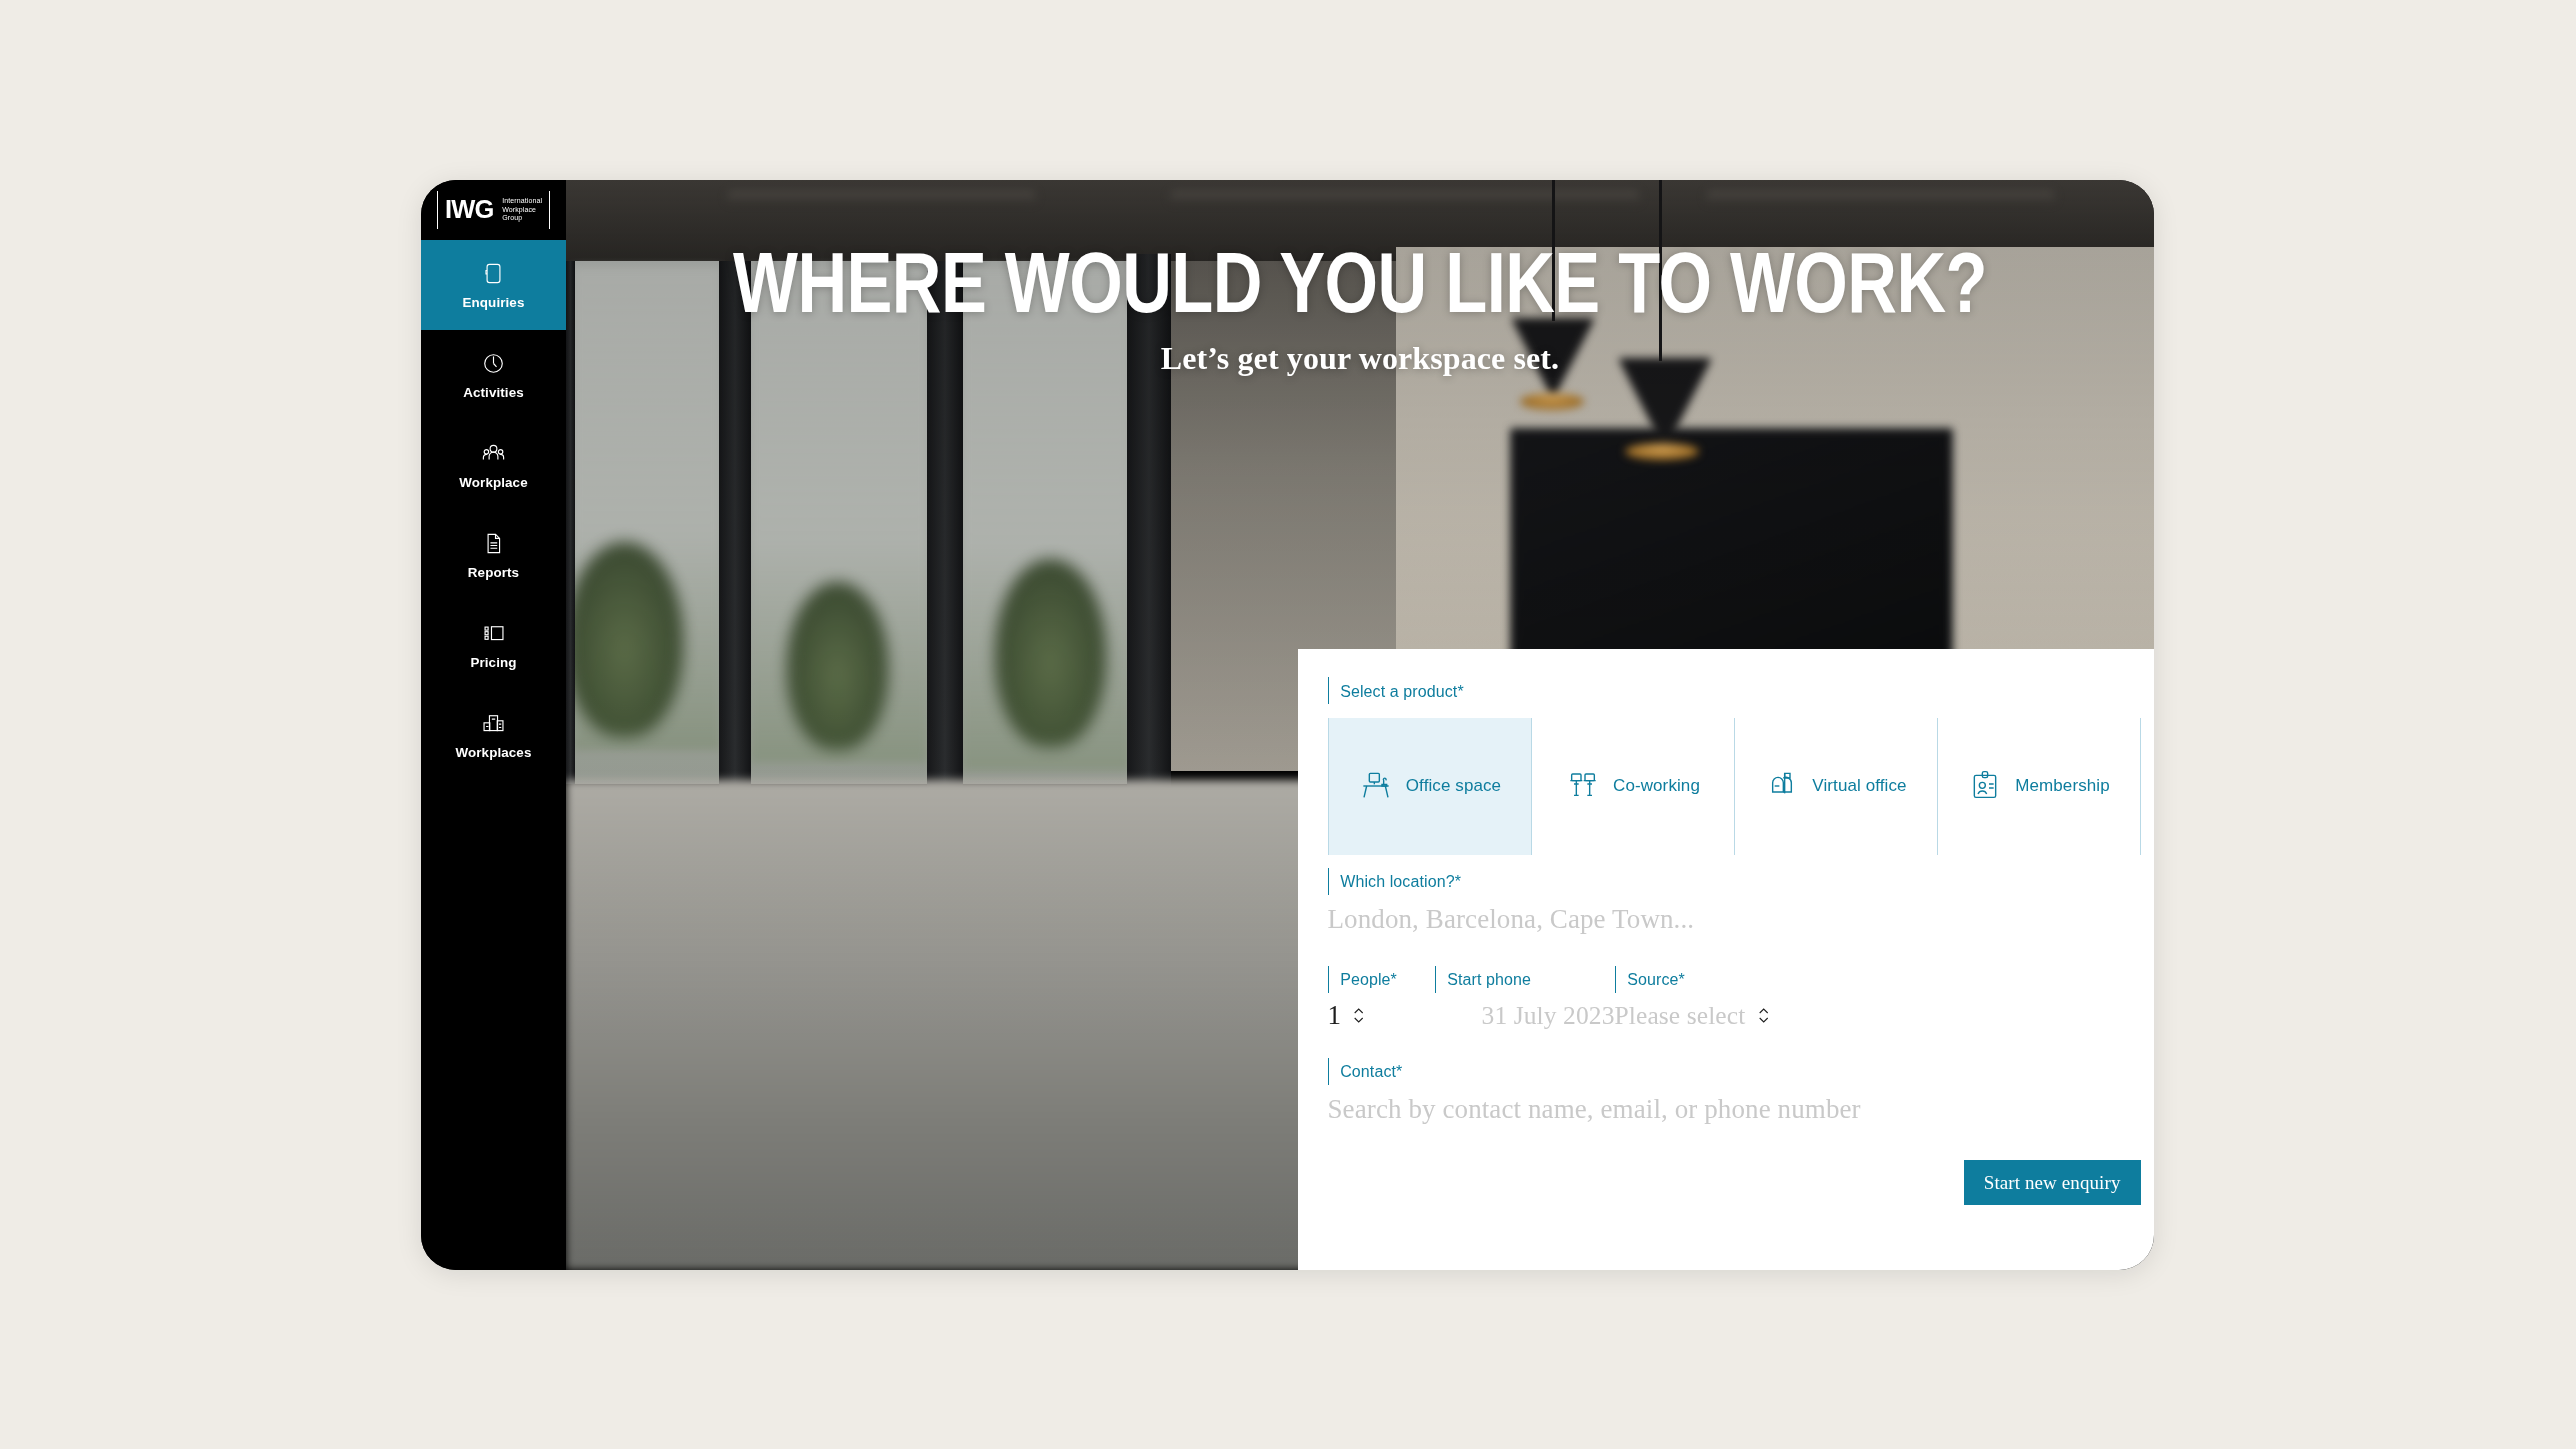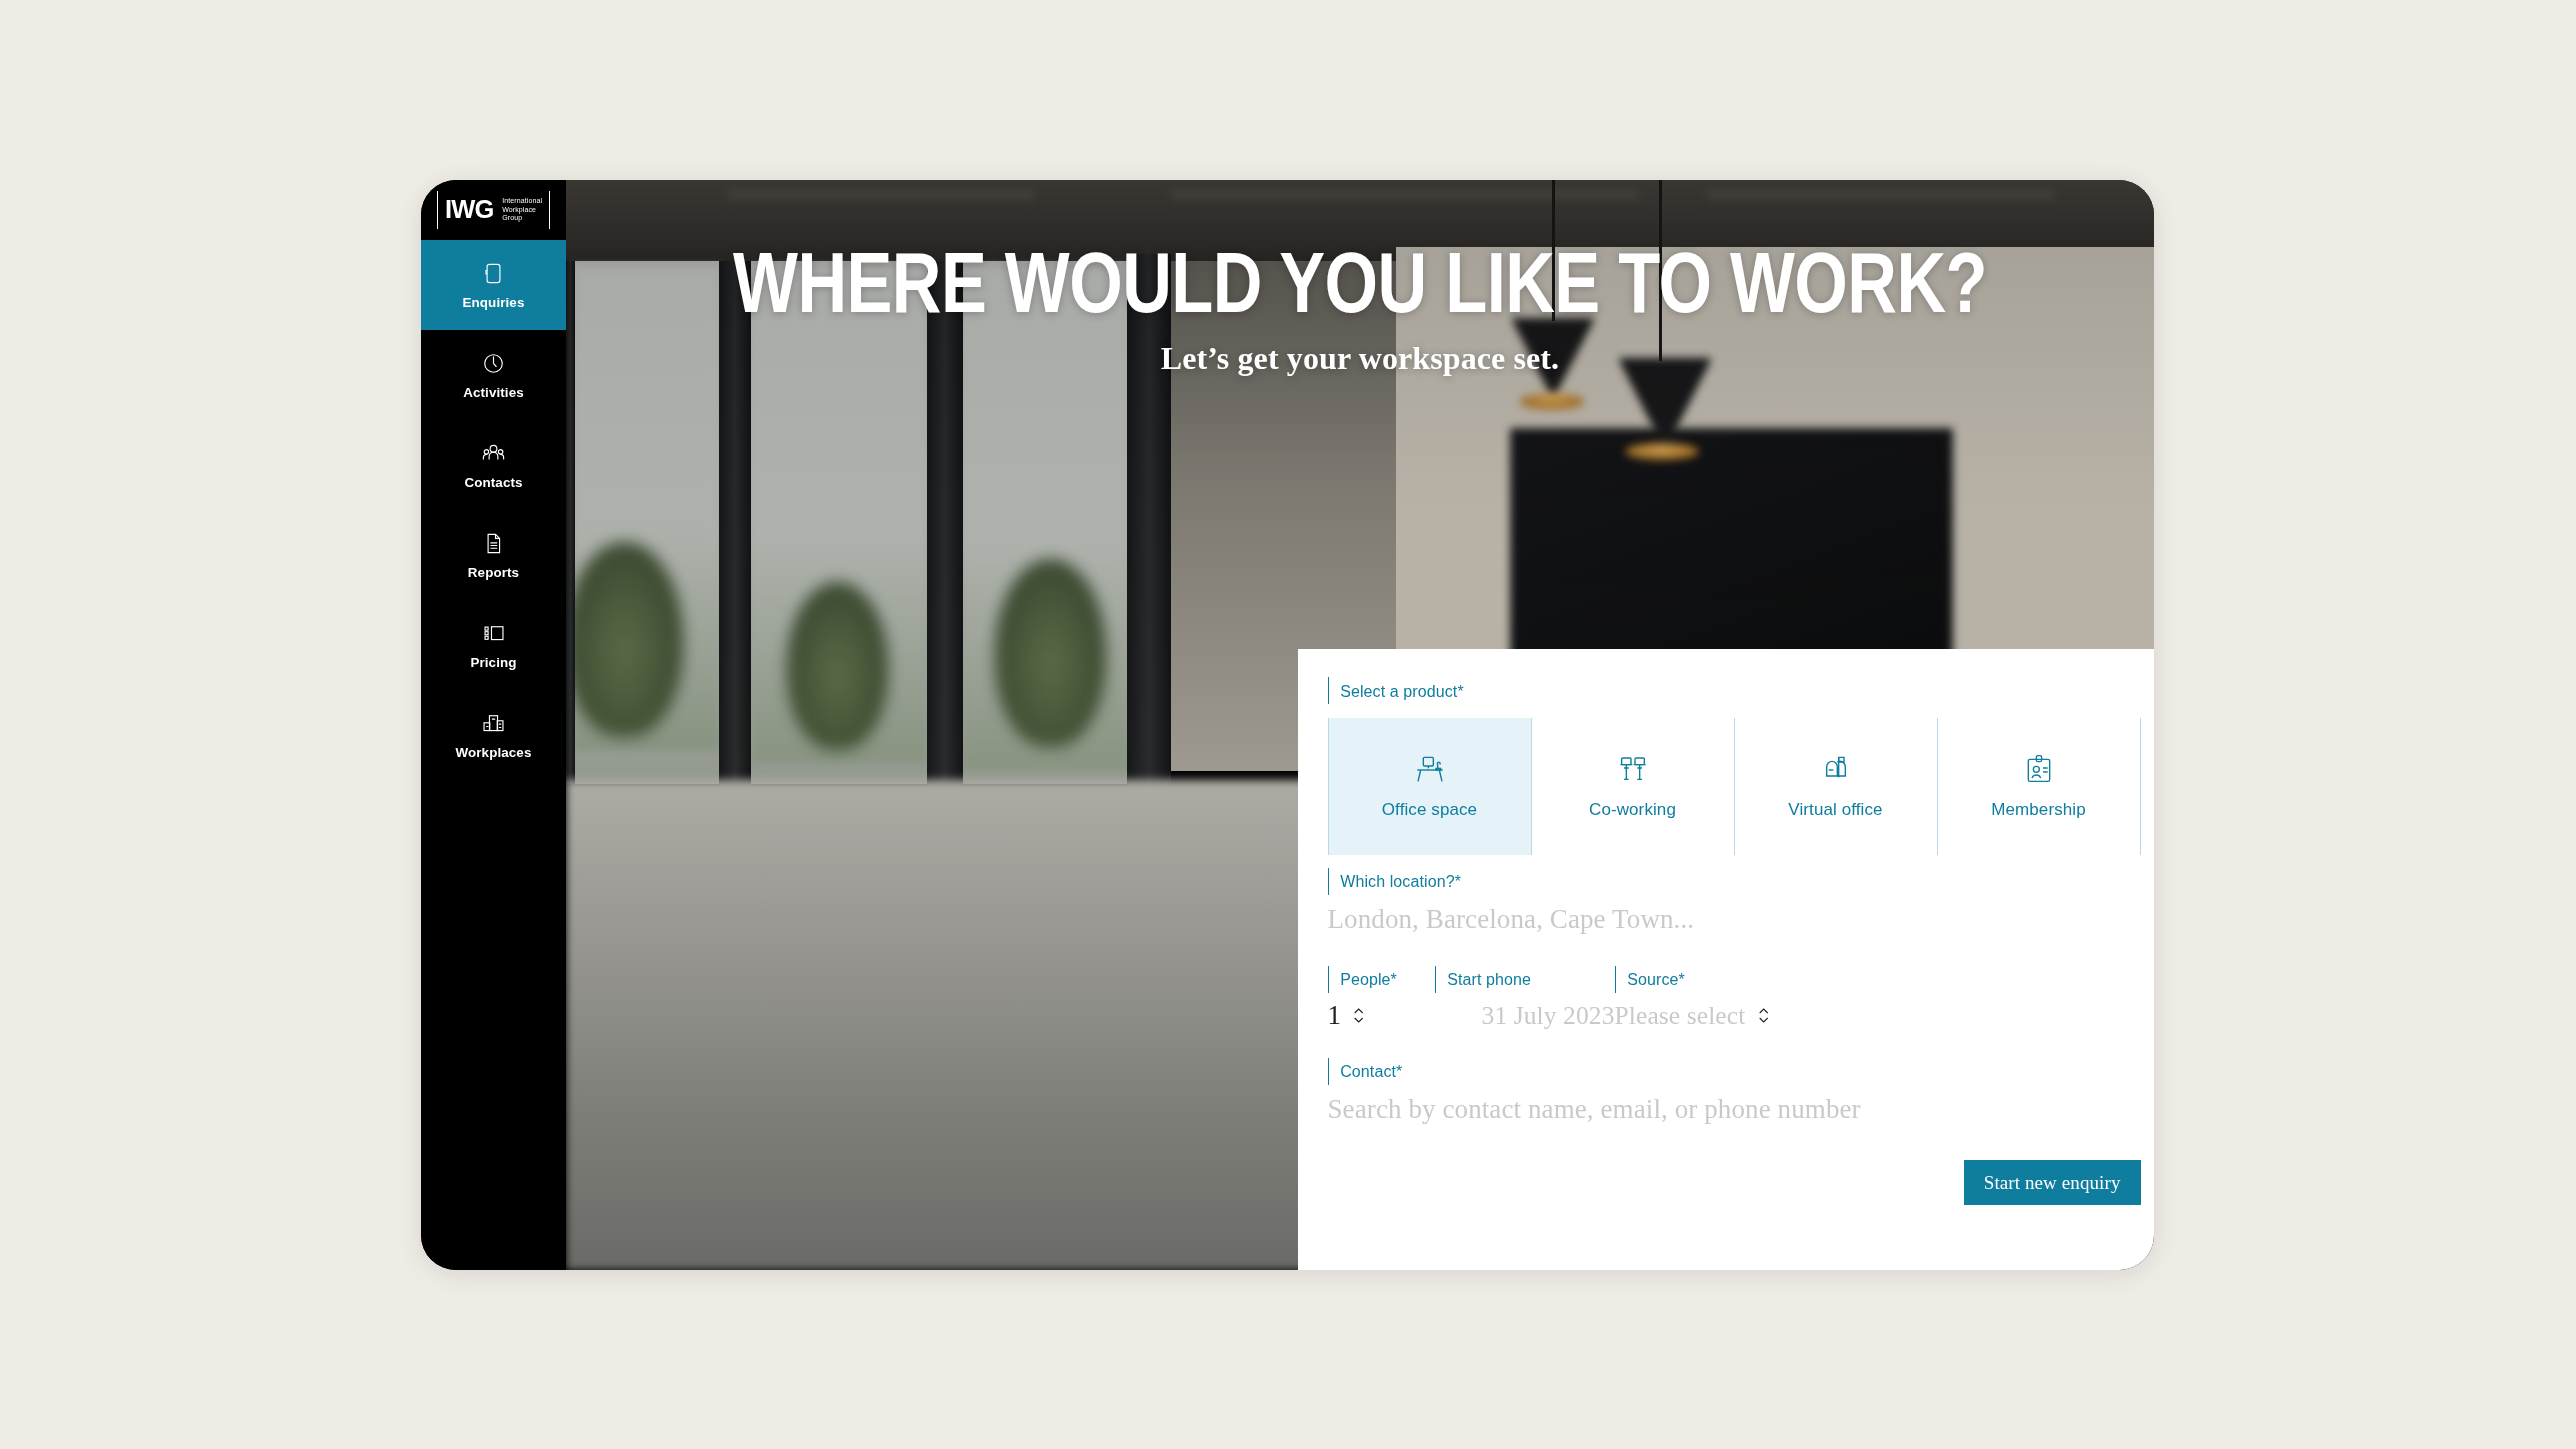--- a/index.html
+++ b/index.html
@@ -237,21 +237,21 @@
   }
 
   
   #product-row {
     display: flex;
     margin-top: 14.8px;
     height: 137px;
   }
   .product-tile {
     flex: 1 1 0;
-    display: flex; flex-direction: column;
+    display: flex; flex-direction: row;
     align-items: center; justify-content: center;
     gap: 12px;
     border-right: 1.3px solid #b9d9e6;
     cursor: pointer;
   }
   .product-tile:first-child { border-left: 1.3px solid #b9d9e6; }
   .product-tile.selected { background: #e5f2f8; }
   .product-icon { width: 36px; height: 36px; }
   .product-icon svg { width: 100%; height: 100%; display: block; }
   .product-label {
@@ -361,21 +361,21 @@
       <span class="nav-icon">
         <svg viewBox="0 0 40 40" fill="none" stroke="#fff" stroke-width="1.7">
           <circle cx="20" cy="13" r="5"></circle>
           <path d="M13.5 29v-4.5a6.5 6.5 0 0 1 13 0V29"></path>
           <circle cx="9.5" cy="17.5" r="3.3"></circle>
           <path d="M5 29v-3.2a4.6 4.6 0 0 1 4.6-4.6h1"></path>
           <circle cx="30.5" cy="17.5" r="3.3"></circle>
           <path d="M35 29v-3.2a4.6 4.6 0 0 0-4.6-4.6h-1"></path>
         </svg>
       </span>
-      <span class="nav-label">Contacts</span>
+      <span class="nav-label">Workplace</span>
     </div>
 
     <div class="nav-item">
       <span class="nav-icon">
         <svg viewBox="0 0 40 40" fill="none" stroke="#fff" stroke-width="1.7">
           <path d="M12 6.5h11l6 6v21H12z"></path>
           <path d="M23 6.5v6h6"></path>
           <path d="M15.5 19h10M15.5 23h10M15.5 27h10"></path>
         </svg>
       </span>

